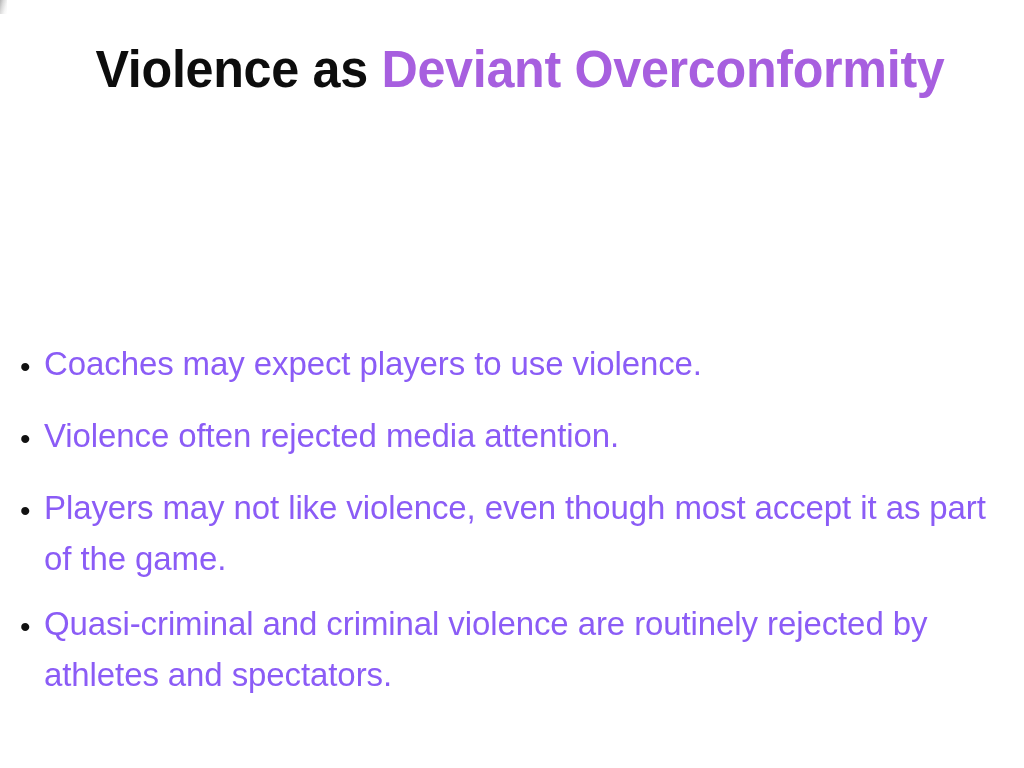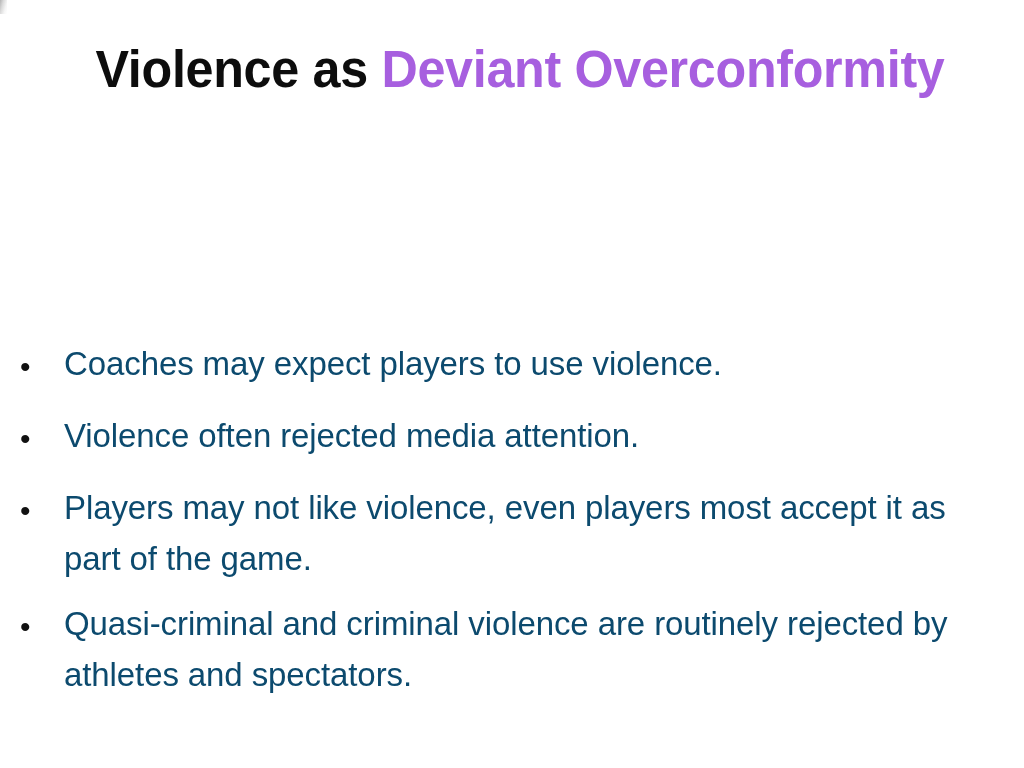--- a/index.html
+++ b/index.html
@@ -81,23 +81,22 @@
     font-size: 30px;
     line-height: 58px;
     color: #111111;
     text-align: left;
   }
   .bullet-text {
     flex: 1 1 auto;
     padding-right: 22px;
     font-size: 33px;
     line-height: 51px;
-    color: #0c4a6e;
+    color: #8b5cf6;
     letter-spacing: -0.1px;
-    margin-left: 20px;
   }
 </style>
 </head>
 <body>
 
 <div class="slide">
 
   <div class="corner-artifact"></div>
 
   <div class="title-block">
@@ -111,21 +110,21 @@
       <span class="bullet-text">Coaches may expect players to use violence.</span>
     </div>
 
     <div class="bullet-item">
       <span class="bullet-marker">•</span>
       <span class="bullet-text">Violence often rejected media attention.</span>
     </div>
 
     <div class="bullet-item">
       <span class="bullet-marker">•</span>
-      <span class="bullet-text">Players may not like violence, even players most accept it as part of the game.</span>
+      <span class="bullet-text">Players may not like violence, even though most accept it as part of the game.</span>
     </div>
 
     <div class="bullet-item">
       <span class="bullet-marker">•</span>
       <span class="bullet-text">Quasi-criminal and criminal violence are routinely rejected by athletes and spectators.</span>
     </div>
 
   </div>
 </div>
 

